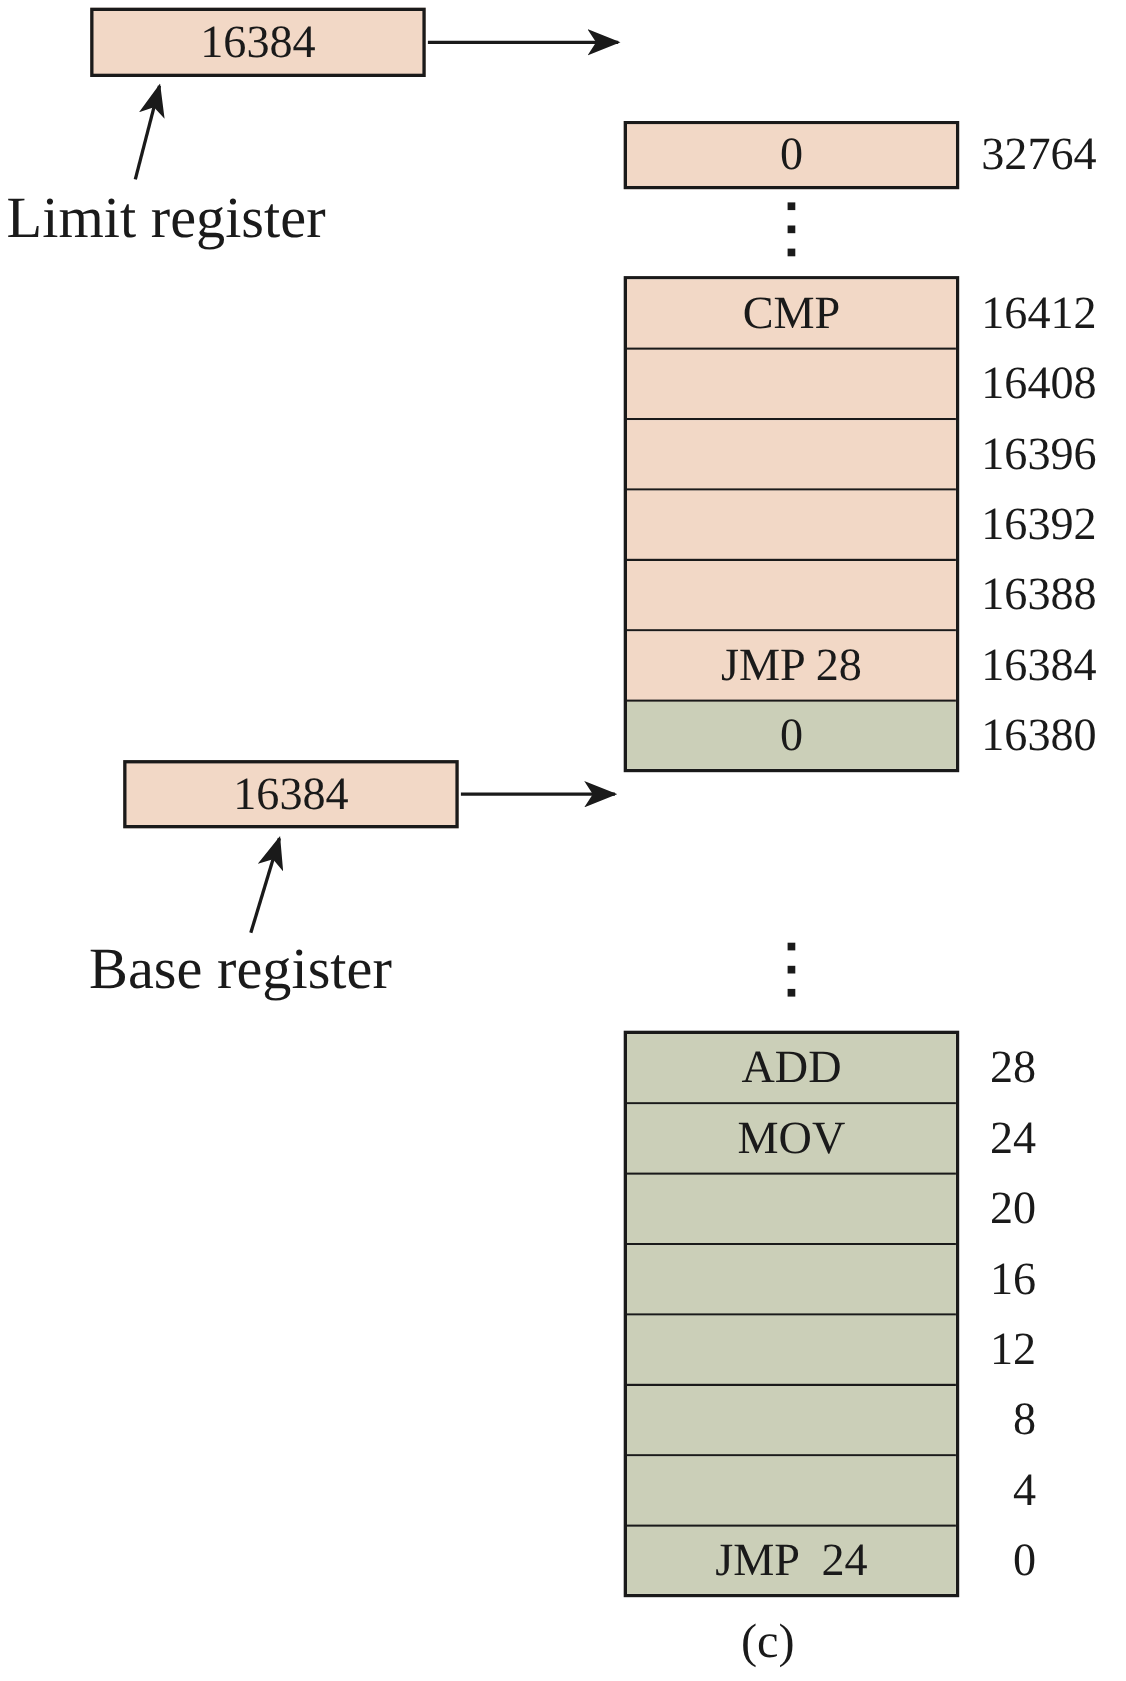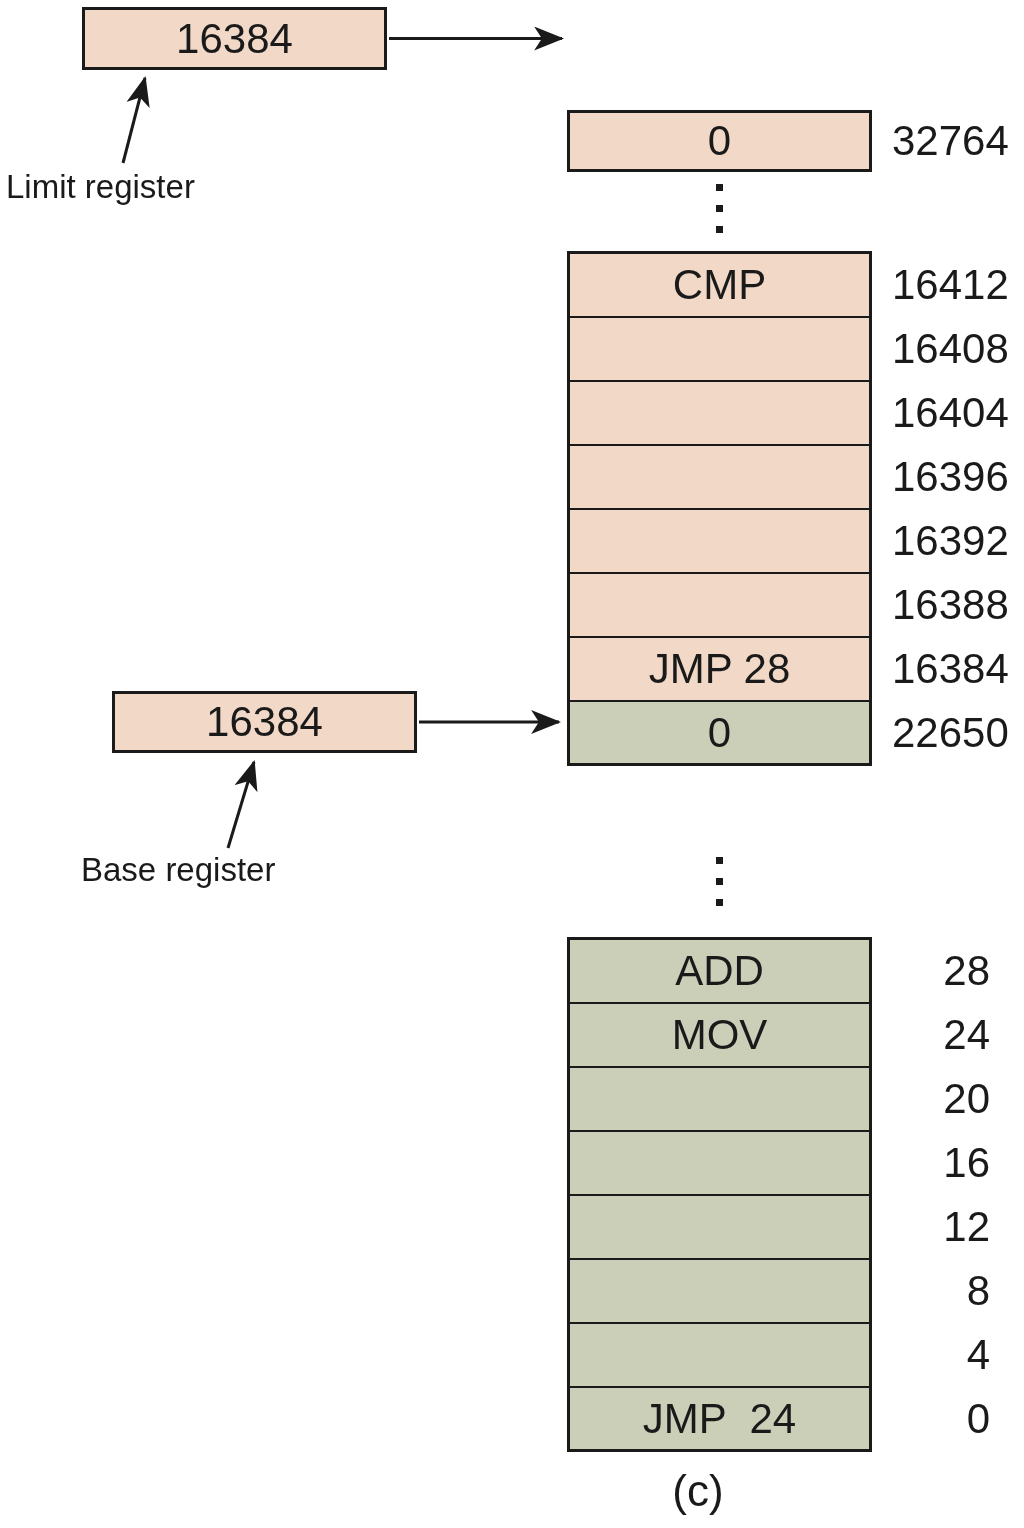--- a/index.html
+++ b/index.html
@@ -2,35 +2,35 @@
 <html style="--pink: #f2d8c6; --green: #cbcfb8; --line: #1a1a1a; --background: #ffffff;"><head>
 <meta charset="utf-8">
 <style>
   :root{
     --pink:#f2d8c6; --green:#cbcfb8; --line:#1a1a1a; --background:#ffffff;
   }
   html,body{margin:0;padding:0;background:var(--background);}
   #canvas{
     position:relative; width:1024px; height:1528px;
     background:var(--background);
-    font-family:Liberation Sans, sans-serif;
+    font-family:Liberation Serif, serif;
     color:var(--line);
     overflow:hidden;
   }
   
   .regbox{
     position:absolute; box-sizing:border-box;
     border:3px solid var(--line); background:var(--pink);
     display:flex; align-items:center; justify-content:center;
     font-size:42px;
   }
   #limit-box{left:82px; top:7px; width:305px; height:63px;}
   #base-box{left:112px; top:691px; width:305px; height:62px;}
   .reg-label{
-    position:absolute; font-size:33px; white-space:nowrap; line-height:1.1;
+    position:absolute; font-size:53px; white-space:nowrap; line-height:1.1;
   }
   #limit-label{left:6px; top:169px;}
   #base-label{left:50px; top:852px;margin-left:31px;}
   
   .memblock{
     position:absolute; left:567px; width:305px; box-sizing:border-box;
     border:3px solid var(--line);
   }
   #top-cell{top:110px; height:62px; background:var(--pink);}
   #upper-block{top:251px;}
@@ -43,21 +43,21 @@
   }
   .mrow:last-child{height:61px; border-bottom:none;}
   .mrow.green, #lower-block .mrow{background:var(--green);}
   #top-cell .mrow{height:56px; border-bottom:none; background:var(--pink);}
   .val{font-size:42px; white-space:pre;}
   .addr{
     position:absolute; left:322px; top:0; bottom:0;
     display:flex; align-items:center;
     font-size:42px; white-space:nowrap;text-align:center;
   }
-  #lower-block .addr{width:50px; justify-content:flex-end;margin-left:48px;}
+  #lower-block .addr{width:50px; justify-content:flex-end;}
   
   .dots{
     position:absolute; left:716px; width:7px;
     display:flex; flex-direction:column; gap:14px;
   }
   #dots-top{top:184px;}
   #dots-bottom{top:857px;}
   .dot{width:7px; height:7px; background:var(--line);}
   
   #arrows{position:absolute; left:0; top:0; pointer-events:none;}
@@ -99,41 +99,37 @@
     <div class="mrow">
       <span class="val">CMP</span>
       <span class="addr">16412</span>
     </div>
     <div class="mrow">
       <span class="val"></span>
       <span class="addr">16408</span>
     </div>
     <div class="mrow">
       <span class="val"></span>
-      <span class="addr">16404</span>
-    </div>
-    <div class="mrow">
-      <span class="val"></span>
       <span class="addr">16396</span>
     </div>
     <div class="mrow">
       <span class="val"></span>
       <span class="addr">16392</span>
     </div>
     <div class="mrow">
       <span class="val"></span>
       <span class="addr">16388</span>
     </div>
     <div class="mrow">
       <span class="val">JMP 28</span>
       <span class="addr">16384</span>
     </div>
     <div class="mrow green">
       <span class="val">0</span>
-      <span class="addr">22650</span>
+      <span class="addr">16380</span>
     </div>
   </div>
 
   <div class="dots" id="dots-bottom">
     <div class="dot"></div>
     <div class="dot"></div>
     <div class="dot"></div>
   </div>
 
   <div class="memblock" id="lower-block">

